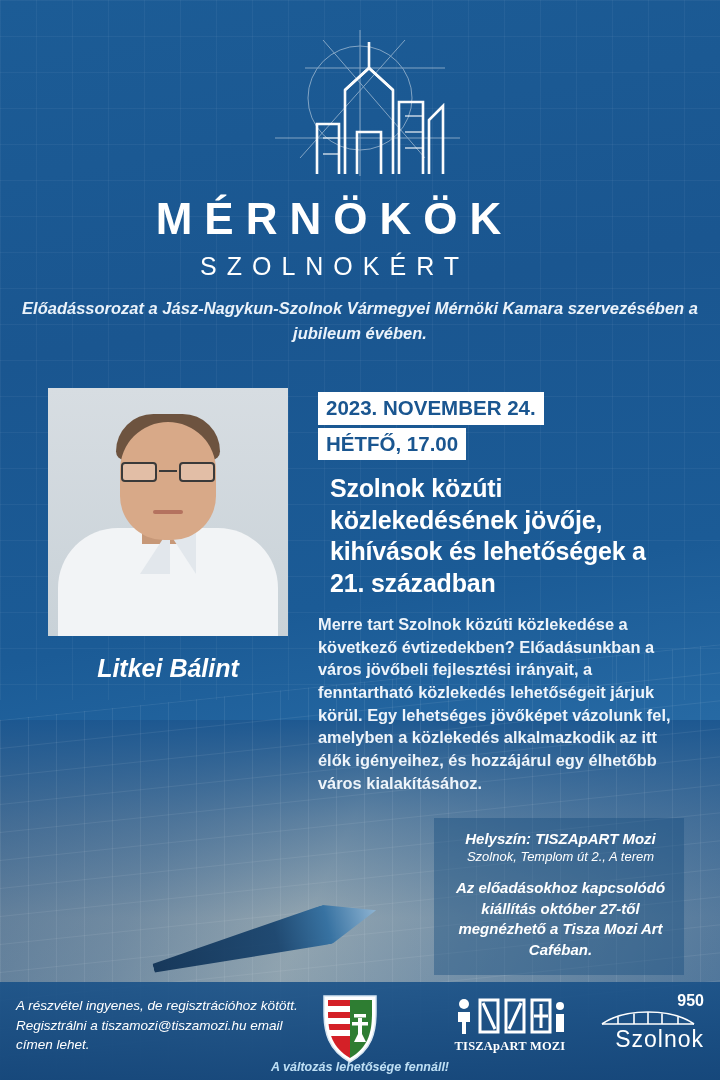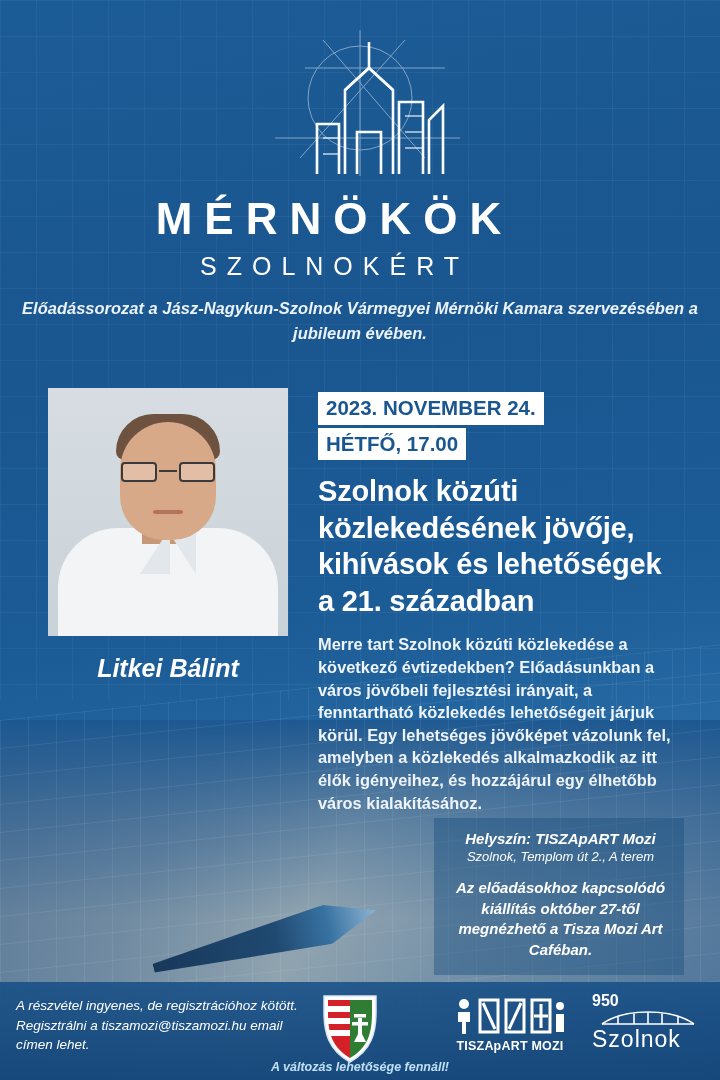--- a/index.html
+++ b/index.html
@@ -128,22 +128,23 @@
 
   
   .event { position: absolute; left: 318px; top: 392px; width: 358px; }
   .date-badge {
     display: inline-block; background: #ffffff; color: #1a5690;
     font-size: 20.5px; font-weight: 700; padding: 4px 8px 5px 8px; line-height: 1.15;
     margin-bottom: 3px;
   }
   .event-title {
     margin-top: 10px;
-    color: #ffffff; font-size: 29px; font-weight: 700; line-height: 1.26;
+    color: #ffffff; font-size: 25px; font-weight: 700; line-height: 1.26;
     letter-spacing: -0.2px;
+    margin-left: 12px;
   }
   .event-desc {
     margin-top: 14px;
     color: #eef4fa; font-size: 16.4px; font-weight: 700; line-height: 1.38;
   }
 
   
   .venue {
     position: absolute; left: 434px; top: 818px; width: 250px;
     text-align: center; color: #ffffff;
@@ -160,28 +161,28 @@
     background: linear-gradient(180deg, rgba(24,80,135,0.88) 0%, rgba(20,70,122,0.96) 100%);
   }
   .footer-note {
     position: absolute; left: 16px; top: 14px; width: 300px;
     color: #ffffff; font-size: 13.5px; font-style: italic; line-height: 1.45;
   }
   .coat {
     position: absolute; left: 318px; top: 8px; width: 64px; height: 74px;
   }
   .mozi-logo {
-    position: absolute; left: 452px; top: 14px; width: 116px; text-align: center;
+    position: absolute; left: 452px; top: 14px; width: 116px; text-align: center; font-family: Liberation Serif, serif;
   }
   .mozi-glyphs { height: 40px; }
   .mozi-label {
     color: #ffffff; font-size: 12.5px; font-weight: 700; letter-spacing: 0.2px; margin-top: 3px;
   }
   .szolnok-logo {
-    position: absolute; left: 592px; top: 10px; width: 112px; text-align: left; color: #fff;
+    position: absolute; left: 592px; top: 10px; width: 112px; text-align: right; color: #fff;
   }
   .szolnok-num { font-size: 16px; font-weight: 700; }
   .szolnok-word { font-size: 23px; letter-spacing: 1px; }
   .slogan {
     position: absolute; left: 0; bottom: 6px; width: 720px; text-align: center;
     color: #bfe0f5; font-size: 12.5px; font-style: italic; font-weight: 700;
   }
 </style>
 </head>
 <body>

